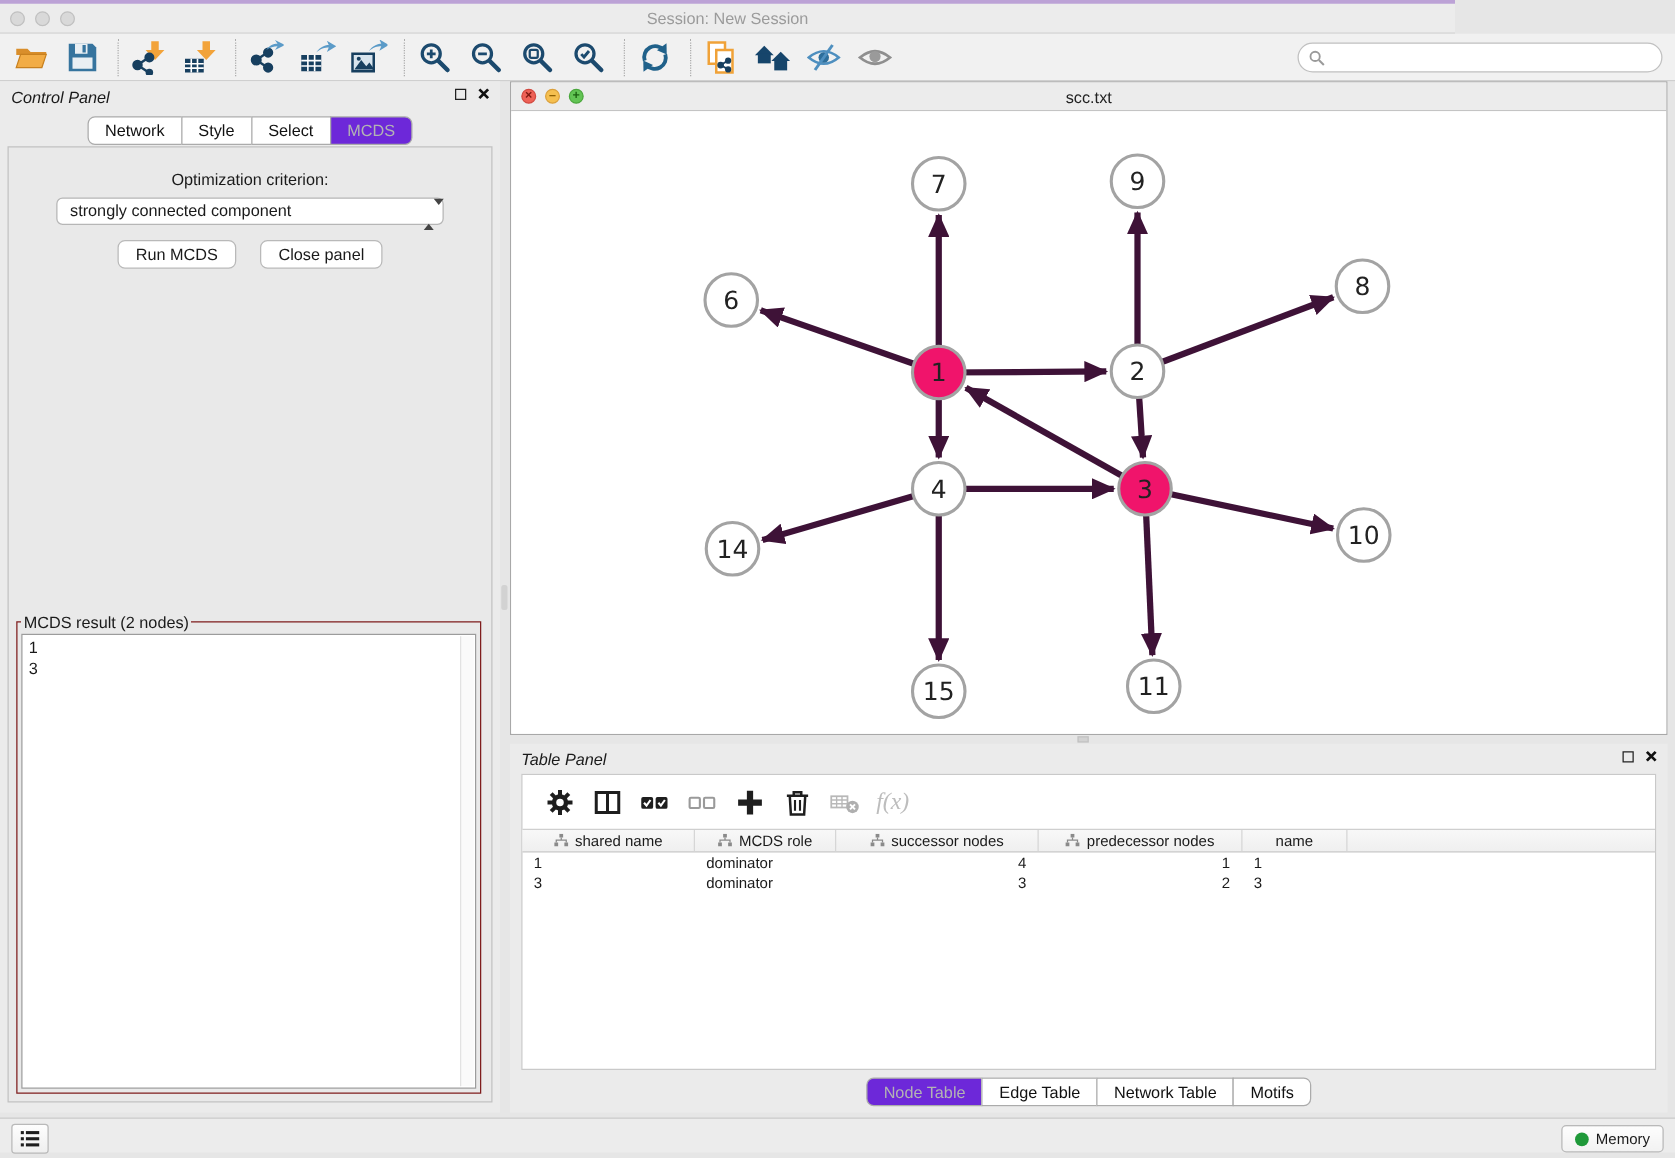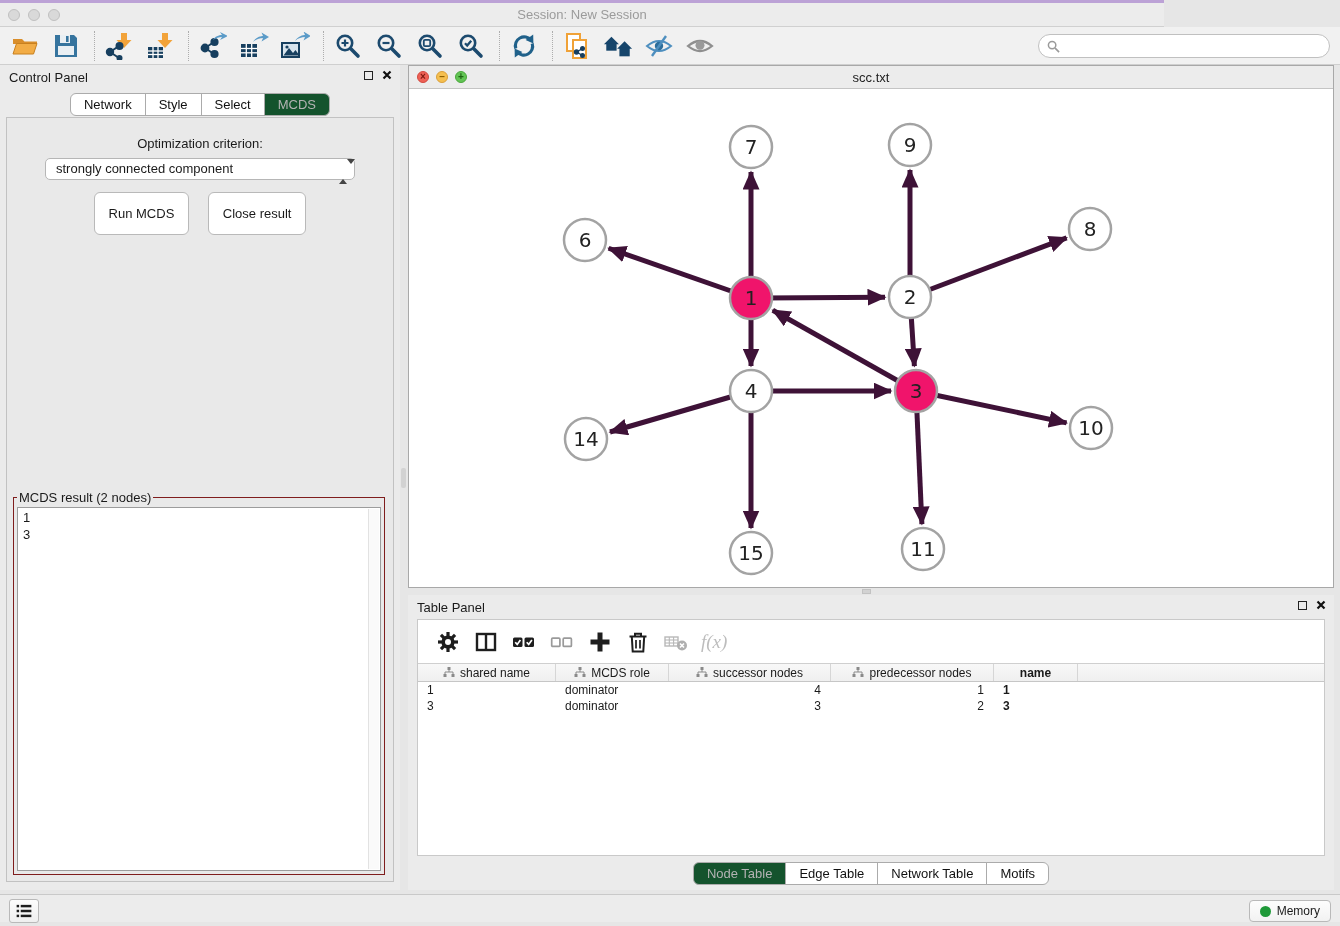--- a/index.html
+++ b/index.html
@@ -24,48 +24,48 @@
   .tbtn svg { display:block; }
   .tsep { width:1px; height:30px; border-left:1px dotted #ADADAD; margin:0 9px 0 2px; }
   .tb-spacer { flex:1; }
   .searchwrap { position:relative; margin-right:10px; }
   .searchwrap input { width:292px; height:24px; border:1px solid #C0C0C0; border-radius:12px;
     background:#fff; padding:0 10px 0 26px; font-size:13px; outline:none; }
   .searchwrap svg { position:absolute; left:9px; top:6px; }
 
   
   .panel-header { position:relative; height:24px; }
-  .panel-title { position:absolute; left:9px; top:5px; font-size:13px; color:#1a1a1a; }
+  .panel-title { position:absolute; left:9px; top:5px; font-size:13px; color:#1a1a1a;font-style:italic; }
   .panel-controls { position:absolute; right:8px; top:5px; display:flex; gap:9px; align-items:center; }
   .float-btn { width:9px; height:9px; border:1.5px solid #222; background:transparent; display:inline-block; }
 
   
   .seg-tabs { display:inline-flex; }
   .seg-tab { padding:3px 13px; font-size:13px; background:#fff; border:1px solid #ABABAB;
     margin-left:-1px; color:#111; white-space:nowrap; cursor:pointer; }
   .seg-tab:first-child { border-radius:6px 0 0 6px; margin-left:0; }
   .seg-tab:last-child { border-radius:0 6px 6px 0; }
-  .seg-tab.selected { background:#14532d; color:#B3B3B3; }
+  .seg-tab.selected { background:#6d28d9; color:#B3B3B3; }
 
   
   .control-panel { position:absolute; left:0; top:65px; width:400px; height:825px; background:#EBEBEB; }
   .cp-tabs { position:absolute; top:28px; left:0; right:0; text-align:center; }
   .cp-box { position:absolute; left:6px; right:6px; top:52px; bottom:8px;
     border:1px solid #C2C2C2; background:#E9E9E9; }
   .opt-label { margin-top:18px; text-align:center; font-size:13px; }
   .dropdown { position:relative; width:310px; height:22px; margin:7px auto 0;
     background:#fff; border:1px solid #B6B6B6; border-radius:5px; cursor:pointer;
     font-size:13px; line-height:20px; padding-left:10px; }
   .dropdown .steppers { position:absolute; right:6px; top:3px; width:9px; height:16px; }
   .dropdown .up { width:0; height:0; border-left:4.5px solid transparent; border-right:4.5px solid transparent;
     border-bottom:5px solid #444; margin-bottom:3px; }
   .dropdown .down { width:0; height:0; border-left:4.5px solid transparent; border-right:4.5px solid transparent;
     border-top:5px solid #444; }
   .btn-row { margin-top:12px; text-align:center; }
-  .mac-btn { display:inline-block; padding:13px 14px; font-size:13px; background:#fff;
+  .mac-btn { display:inline-block; padding:3px 14px; font-size:13px; background:#fff;
     border:1px solid #B9B9B9; border-radius:6px; margin:0 7px; cursor:pointer; }
   .result-fieldset { position:absolute; left:6px; right:8px; top:372px; bottom:6px;
     border:1px solid #7f1d1d; }
   .result-fieldset legend { font-size:13px; margin-left:3px; padding:0 2px; }
   .result-inner { position:absolute; left:3px; right:3px; top:2px; bottom:3px;
     background:#fff; border:1px solid #9C9C9C; font-size:13px; line-height:17px; padding:1px 5px; }
   .result-scroll { position:absolute; top:1px; bottom:1px; right:1px; width:11px;
     background:#FAFAFA; border-left:1px solid #E2E2E2; }
 
   
@@ -92,21 +92,21 @@
   .tp-content { position:absolute; left:9px; right:9px; top:24px; bottom:34px;
     background:#fff; border:1px solid #C9C9C9; }
   .tp-toolbar { height:43px; display:flex; align-items:center; padding-left:17px; }
   .tp-btn { display:inline-flex; align-items:center; justify-content:center;
     width:26px; height:26px; margin-right:12px; cursor:pointer; }
   .fx { font-family:"Liberation Serif", serif; font-style:italic; font-size:19px; color:#BDBDBD; }
   .grid-header { display:flex; height:19px; background:linear-gradient(#F8F8F8,#EFEFEF);
     border-top:1px solid #CFCFCF; border-bottom:1px solid #C6C6C6; font-size:12px; }
   .gh-cell { display:flex; align-items:center; justify-content:center; gap:5px;
     border-right:1px solid #D6D6D6; height:100%; cursor:pointer; }
-  .col1{width:138px;} .col2{width:113px;} .col3{width:162px;} .col4{width:163px;} .col5{width:84px;font-weight:bold;}
+  .col1{width:138px;} .col2{width:113px;} .col3{width:162px;} .col4{width:163px;} .col5{width:84px;}
   .grid-row { display:flex; height:16px; font-size:12px; align-items:center; cursor:pointer; }
   .gr-cell { height:100%; line-height:16px; overflow:hidden; }
   .al { padding-left:9px; text-align:left; }
   .ar { padding-right:10px; text-align:right; }
   .tp-tabs { position:absolute; bottom:5px; left:0; right:0; text-align:center; }
 
   
   .statusbar { position:absolute; left:0; top:894px; width:1340px; height:28px;
     background:#ECECEC; border-top:1px solid #C9C9C9; }
   .sb-left-btn { position:absolute; left:9px; top:4px; width:30px; height:24px;
@@ -312,21 +312,21 @@
   <div class="cp-box">
     <div class="opt-label">Optimization criterion:</div>
     <div class="dropdown">
       <span>strongly connected component</span>
       <span class="steppers">
         <span class="up"></span><span class="down"></span>
       </span>
     </div>
     <div class="btn-row">
       <span class="mac-btn">Run MCDS</span>
-      <span class="mac-btn">Close result</span>
+      <span class="mac-btn">Close panel</span>
     </div>
     <fieldset class="result-fieldset">
       <legend>MCDS result (2 nodes)</legend>
       <div class="result-inner">
         <div>1</div>
         <div>3</div>
         <div class="result-scroll"></div>
       </div>
     </fieldset>
   </div>

